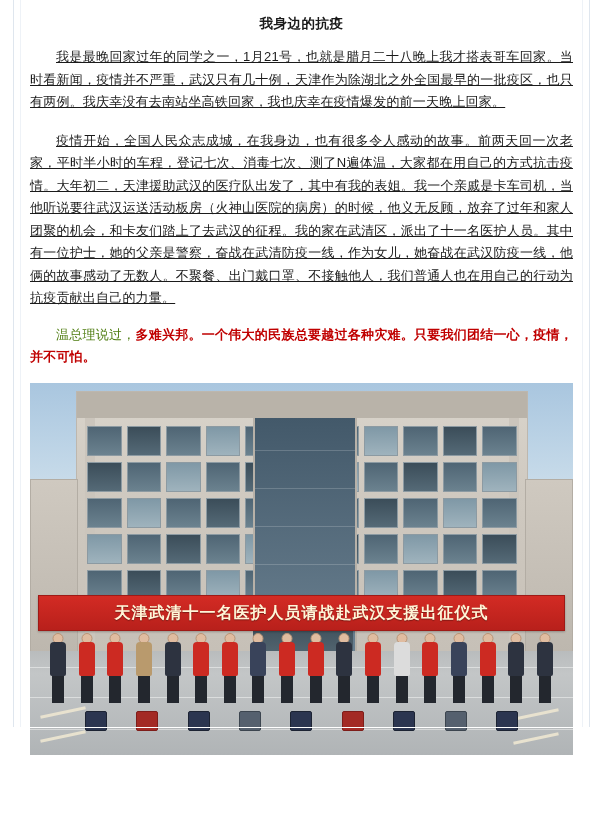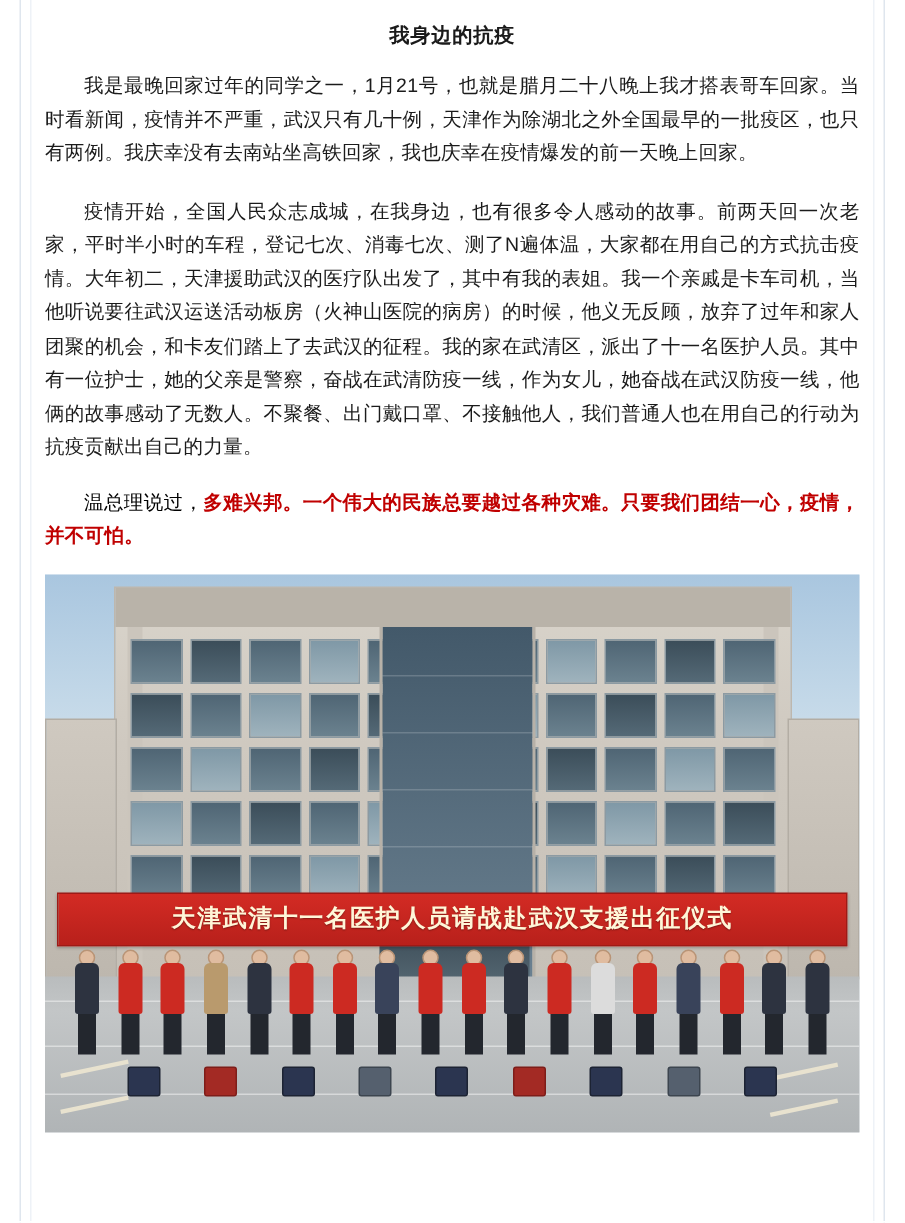--- a/index.html
+++ b/index.html
@@ -9,21 +9,21 @@
   body {
     width: 603px;
     height: 815px;
     background: #ffffff;
     font-family: "Liberation Sans", sans-serif;
     overflow: hidden;
   }
   .page {
     position: relative;
     width: 603px;
-    height: 815px;
+    height: 728px;
     background: #ffffff;
     box-sizing: border-box;
     padding: 0;
   }
   
   .frame-left, .frame-right {
     position: absolute;
     top: 0;
     bottom: 0;
     width: 1px;
@@ -57,35 +57,36 @@
     line-height: 20px;
   }
   p.para {
     font-size: 13px;
     line-height: 22.5px;
     color: #1b1b1b;
     margin: 0 0 16px 0;
     text-align: justify;
     text-indent: 2em;
     letter-spacing: 0.2px;
+    text-decoration: underline;
   }
   p.para.last-text {
     margin-bottom: 14px;
   }
   .quote-para {
     font-size: 13px;
     line-height: 22.5px;
     margin: 0 0 14px 0;
     text-align: justify;
     text-indent: 2em;
     letter-spacing: 0.2px;
     color: #1b1b1b;
   }
   .quote-lead {
-    color: #000000;
+    color: #4d7c0f;
   }
   .quote-highlight {
     color: #c00000;
     font-weight: bold;
   }
   .photo-wrap {
     margin: 0 0 0 0;
     width: 100%;
     line-height: 0;
   }

